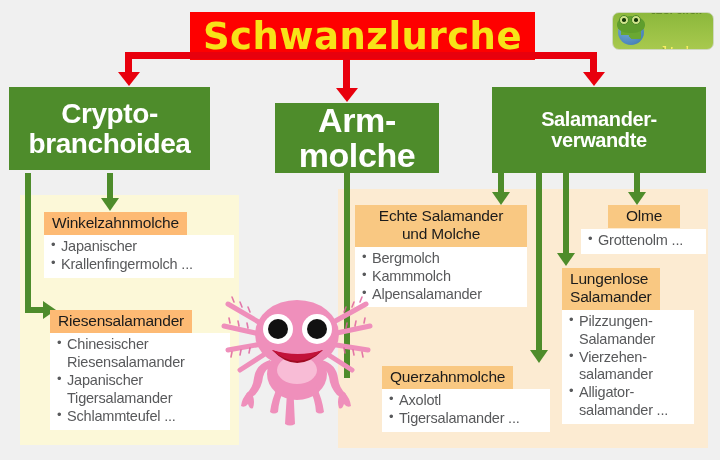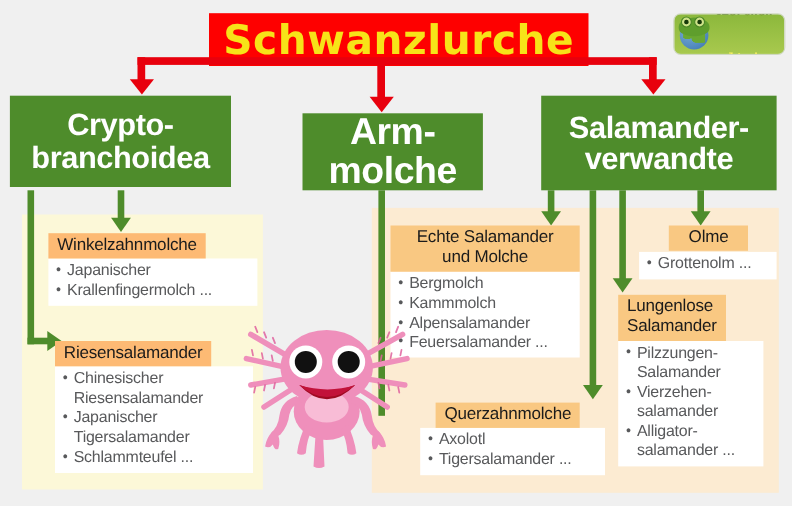--- a/index.html
+++ b/index.html
@@ -139,21 +139,21 @@
     font-weight: bold;
     display: flex;
     align-items: center;
     justify-content: center;
     text-align: center;
     line-height: 1.04;
     letter-spacing: -0.4px;
   }
   #gbox-crypto { left: 9px;   top: 87px;  width: 201px; height: 83px; font-size: 28px; }
   #gbox-arm    { left: 275px; top: 103px; width: 164px; height: 70px; font-size: 34px; }
-  #gbox-sala   { left: 492px; top: 87px;  width: 214px; height: 86px; font-size: 28px; }
+  #gbox-sala   { left: 492px; top: 87px;  width: 214px; height: 86px; font-size: 20px; }
   
   .red { background: #e8000d; position: absolute; }
   .red-arrow-head {
     position: absolute;
     width: 0; height: 0;
     border-left: 11px solid transparent;
     border-right: 11px solid transparent;
     border-top: 14px solid #e8000d;
   }
   
@@ -314,27 +314,26 @@
   </div>
 
   <div class="card" id="card-echte">
     <div class="card-head orange" style="width:156px;">Echte Salamander
 und Molche</div>
     <div class="card-body">
       <ul>
         <li>Bergmolch</li>
         <li>Kammmolch</li>
         <li>Alpensalamander</li>
-        <li>Feuersalamander ...</li>
       </ul>
     </div>
   </div>
 
   <div class="card" id="card-quer">
-    <div class="card-head orange" style="margin-left:14px;text-align:center;">Querzahnmolche</div>
+    <div class="card-head orange" style="text-align:center;">Querzahnmolche</div>
     <div class="card-body">
       <ul>
         <li>Axolotl</li>
         <li>Tigersalamander ...</li>
       </ul>
     </div>
   </div>
 
   <div class="card" id="card-olme">
     <div class="card-head orange" style="padding-left:18px;padding-right:18px;">Olme</div>

